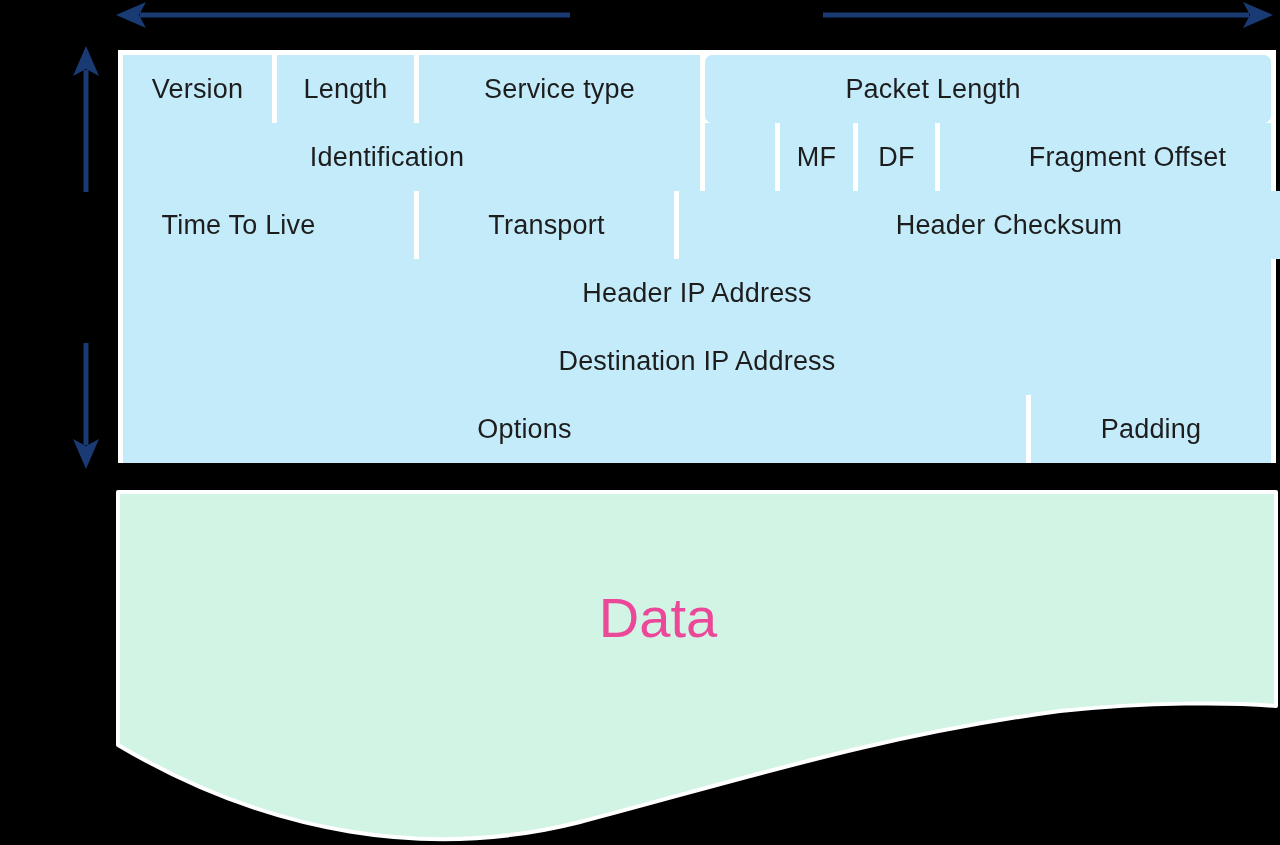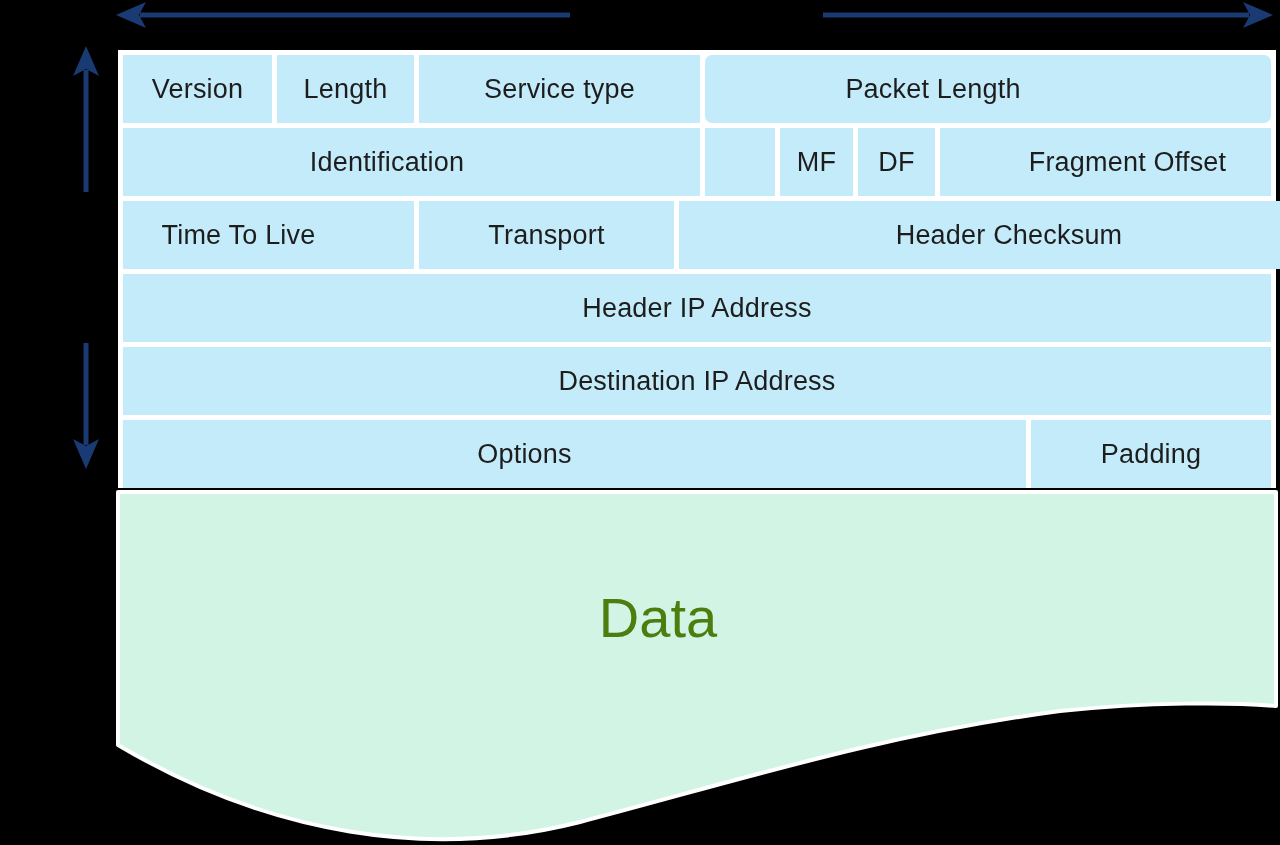--- a/index.html
+++ b/index.html
@@ -19,21 +19,20 @@
   
   .ip-table {
     position: absolute;
     left: 118px; top: 50px;
     width: 1158px;
     background: #ffffff;
     padding: 5px 5px 0 5px;
     box-sizing: border-box;
     display: flex;
     flex-direction: column;
-    row-gap: 5px;
   }
   .hrow {
     display: flex;
     column-gap: 5px;
     height: 68px;
   }
   .cell {
     background: #c4ebfa;
     display: flex;
     align-items: center;
@@ -64,21 +63,21 @@
     position: absolute; left: 0; top: 0;
     width: 1280px; height: 845px;
     pointer-events: none;
   }
   .data-label {
     position: absolute;
     left: 118px; top: 585px;
     width: 1080px;
     text-align: center;
     font-size: 56px;
-    color: #4d7c0f;
+    color: #ec4899;
   }
 </style>
 </head>
 <body>
 
 <svg class="data-layer" width="1280" height="845" viewBox="0 0 1280 845">
   <path d="M 118 492
            L 1276 492
            L 1276 706
            C 1230 702 1150 702 1060 711

